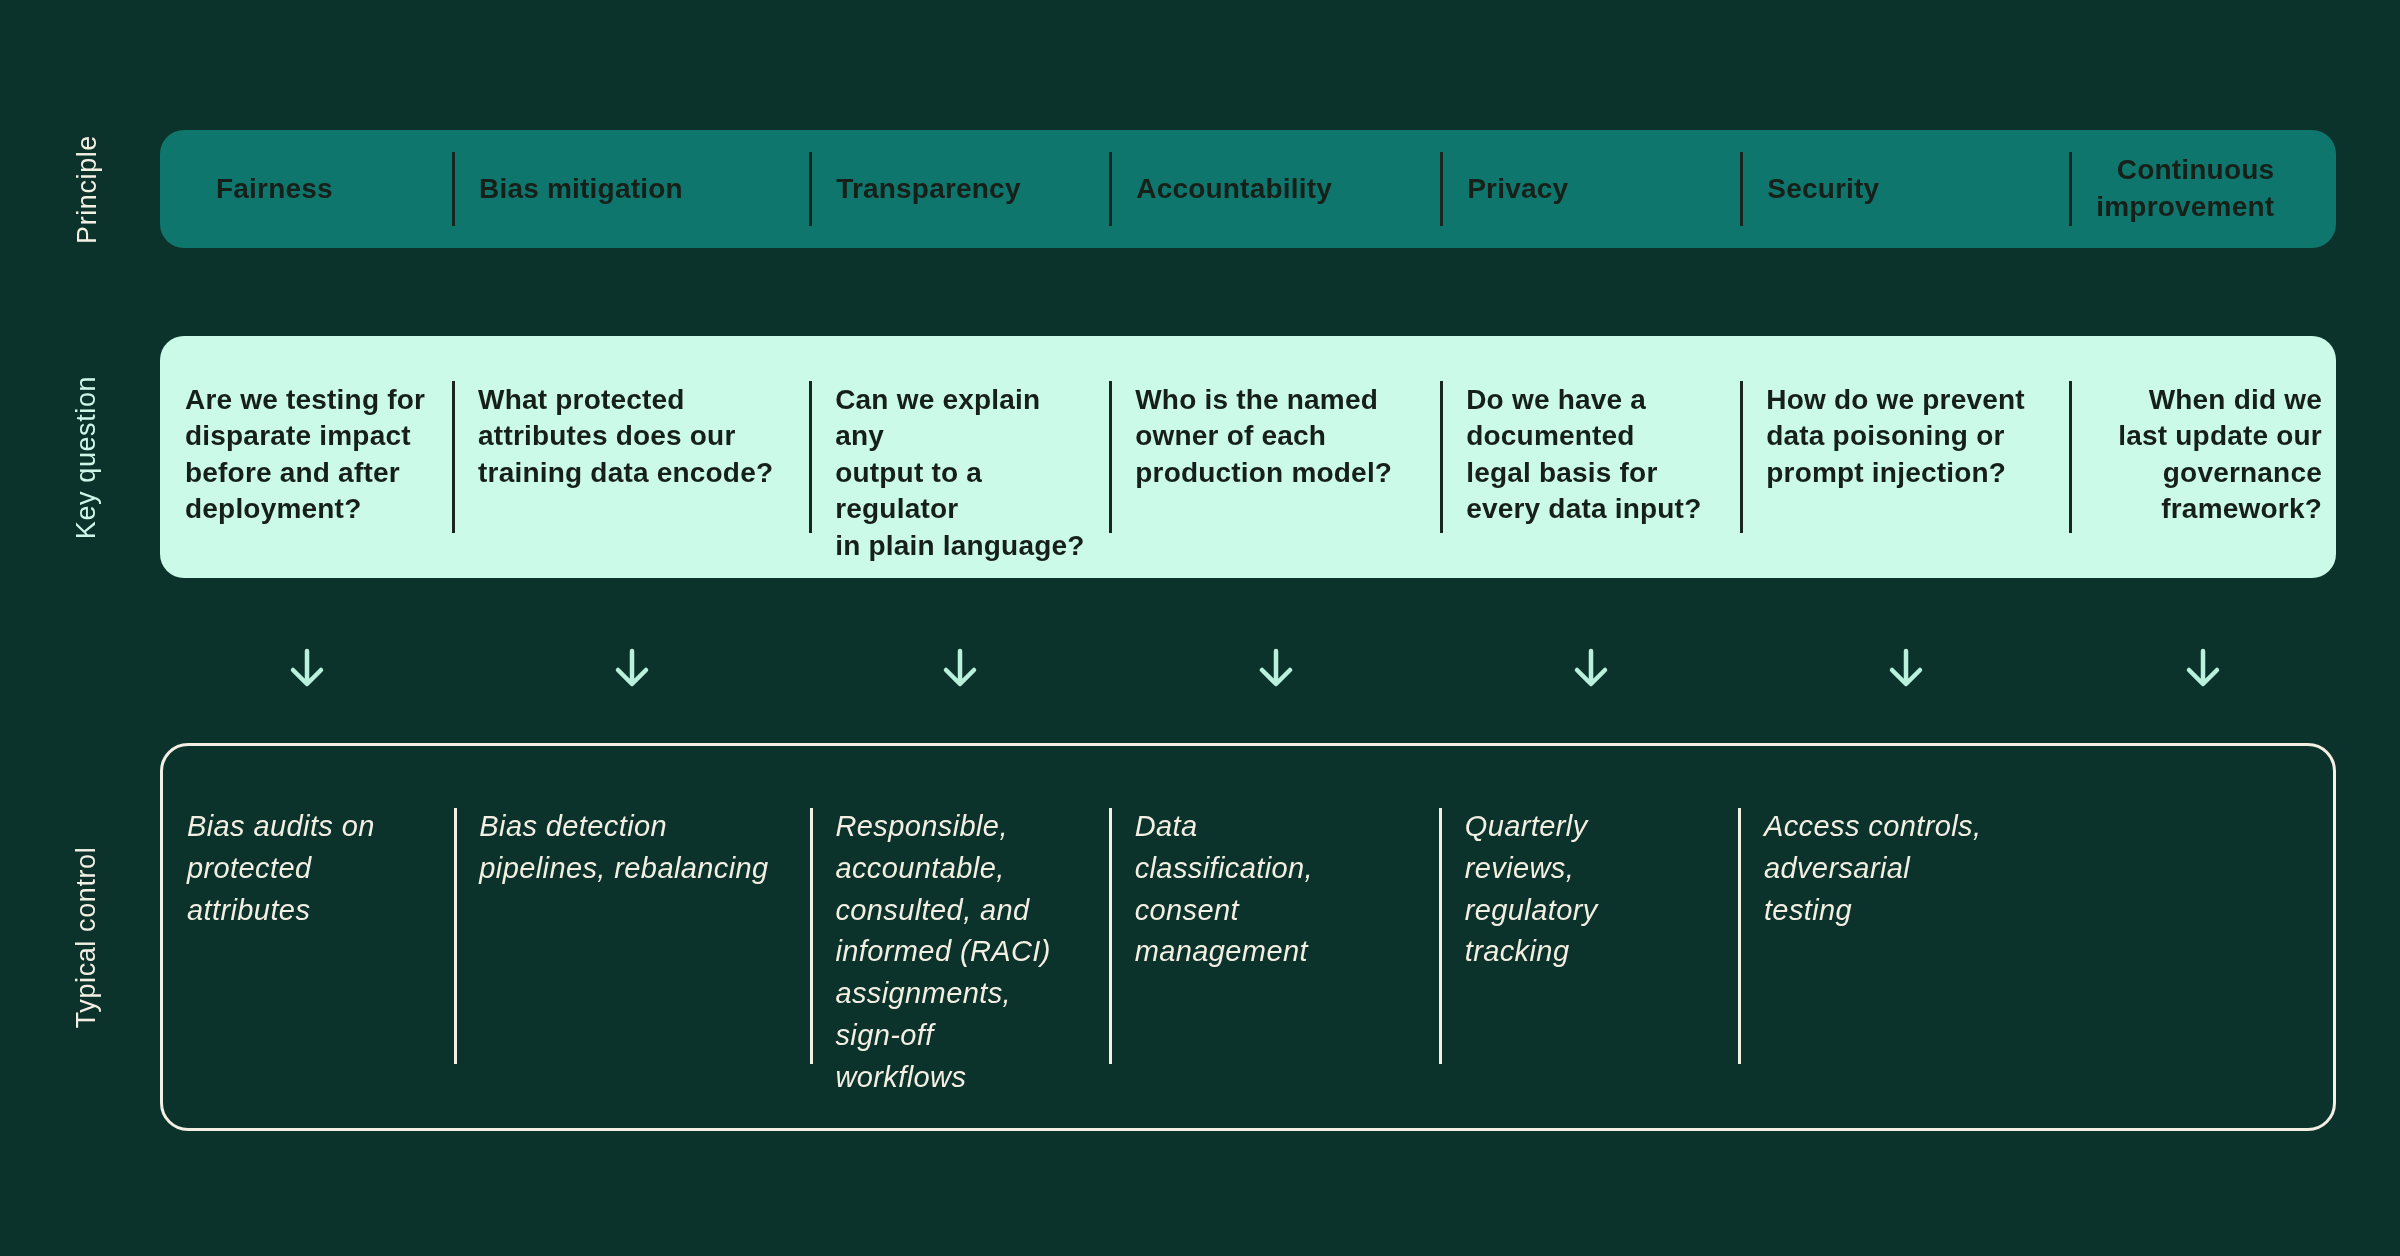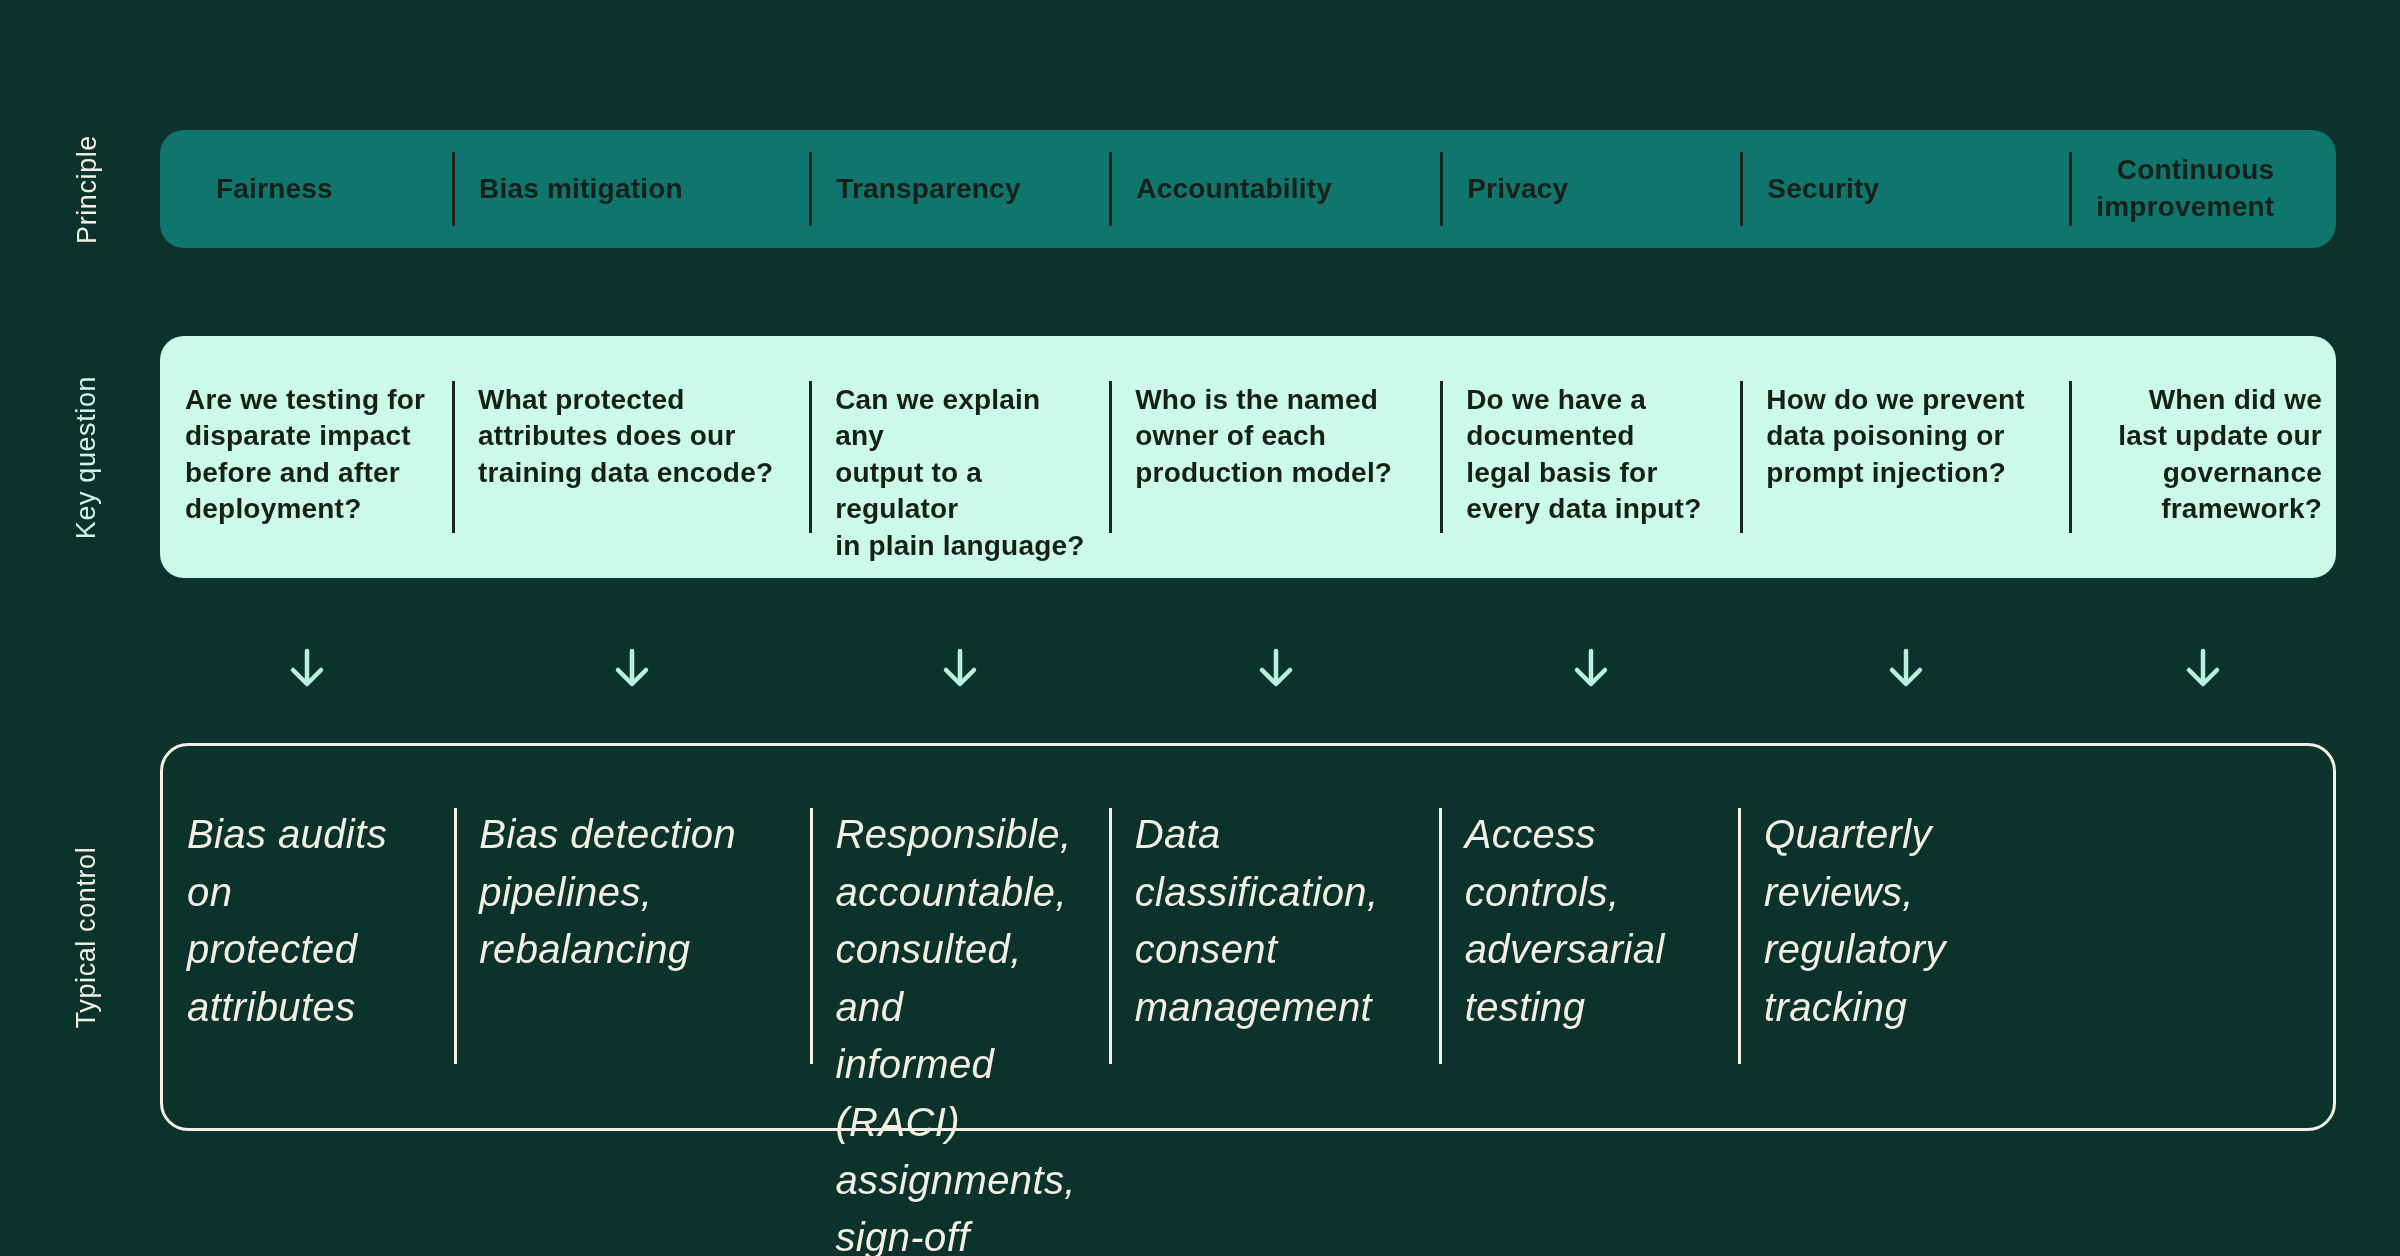--- a/index.html
+++ b/index.html
@@ -82,21 +82,21 @@
   .control-row {
     top: 743px; height: 388px;
     border: 3px solid #F3EFE2; border-radius: 28px; background: transparent;
   }
   .control-row .cell { padding: 60px 12px 0 24px; }
   .control-row .cell + .cell::before {
     content: ""; position: absolute; left: -1.5px; top: 62px;
     width: 3px; height: 256px; background: #F3EFE2;
   }
   .control-row .cell-text {
-    font-style: italic; font-weight: 400; font-size: 40px; line-height: 1.44;
+    font-style: italic; font-weight: 400; font-size: 29px; line-height: 1.44;
     color: #F3EFE2; letter-spacing: 0.4px;
   }
 </style>
 </head>
 <body>
 
 <div class="canvas">
 
   <div class="row-label label-principle">
     <span>Principle</span>
@@ -233,26 +233,26 @@
 sign-off
 workflows</span>
       </div>
       <div class="cell">
         <span class="cell-text">Data
 classification,
 consent
 management</span>
       </div>
       <div class="cell">
-        <span class="cell-text">Access controls,
-adversarial
-testing</span>
-      </div>
-      <div class="cell">
         <span class="cell-text">Quarterly
 reviews,
 regulatory
 tracking</span>
       </div>
+      <div class="cell">
+        <span class="cell-text">Access controls,
+adversarial
+testing</span>
+      </div>
     </div>
 
   </div>
 </div>
 
 </body></html>

